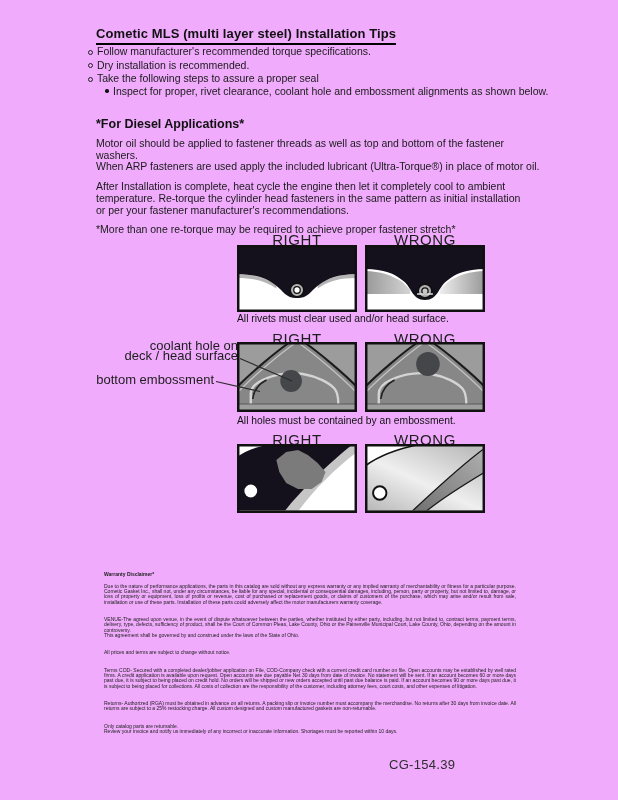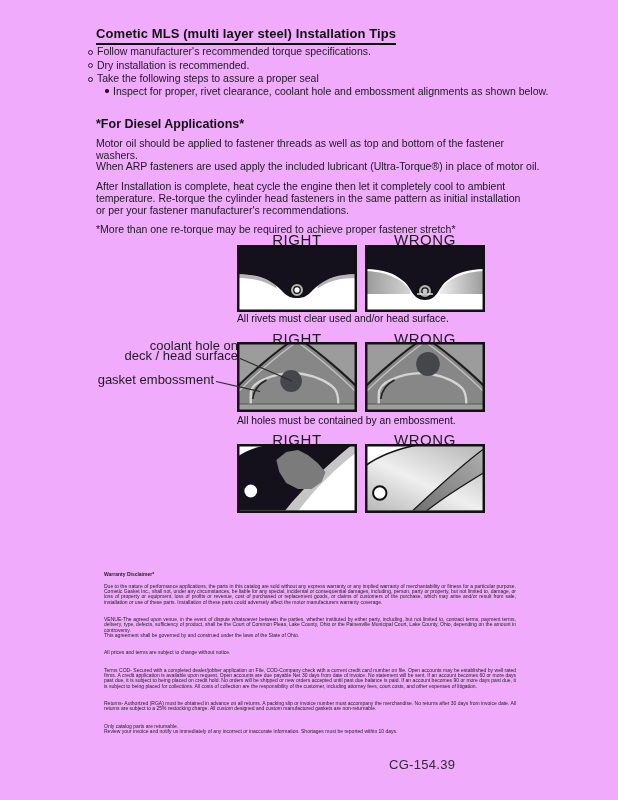--- a/index.html
+++ b/index.html
@@ -149,21 +149,21 @@
       <path d="M16,57 C17,49 22,42 30,38" fill="none" stroke="#222" stroke-width="1.6"></path>
       <circle cx="64" cy="22" r="12" fill="#45464a"></circle>
       <rect x="0" y="62" width="122" height="8" fill="#9e9e9e"></rect>
       <line x1="0" y1="62" x2="122" y2="62" stroke="#5a5a5a" stroke-width="1"></line>
       <rect x="1.25" y="1.25" width="119.5" height="67.5" fill="none" stroke="#111" stroke-width="2.5"></rect>
     </svg>
   </div>
 
   <div class="abs ann-label" style="left:90px; top:341px; width:148px;">coolant hole on
 deck / head surface</div>
-  <div class="abs ann-label" style="left:90px; top:375px; width:124px;">gasket embossment</div>
+  <div class="abs ann-label" style="left:90px; top:375px; width:124px;">bottom embossment</div>
   <svg class="abs ann-lines" style="left:90px; top:330px;" width="280" height="90" viewBox="0 0 280 90">
     <line x1="150" y1="28.5" x2="202" y2="51" stroke="#2a2a2a" stroke-width="1.2"></line>
     <line x1="126" y1="51.5" x2="170" y2="61.5" stroke="#2a2a2a" stroke-width="1.2"></line>
   </svg>
 
   <div class="abs caption" style="left:237px; top:416px; width:300px;">All holes must be contained by an embossment.</div>
 
   <div class="abs fig-label" style="left:237px; top:431px;">RIGHT</div>
   <div class="abs fig-label" style="left:365px; top:431px;">WRONG</div>
 

